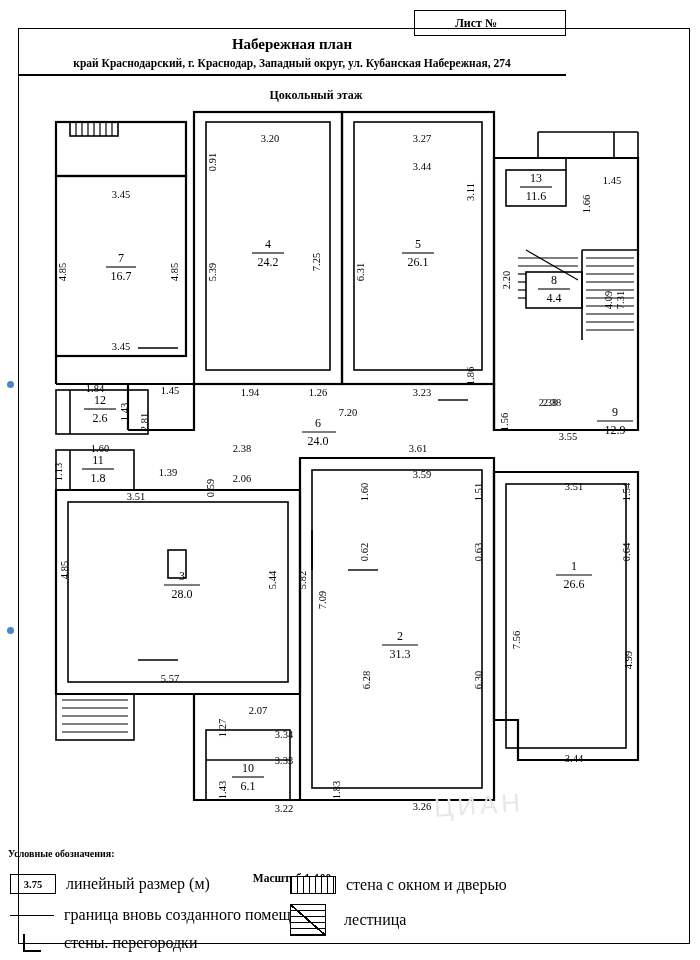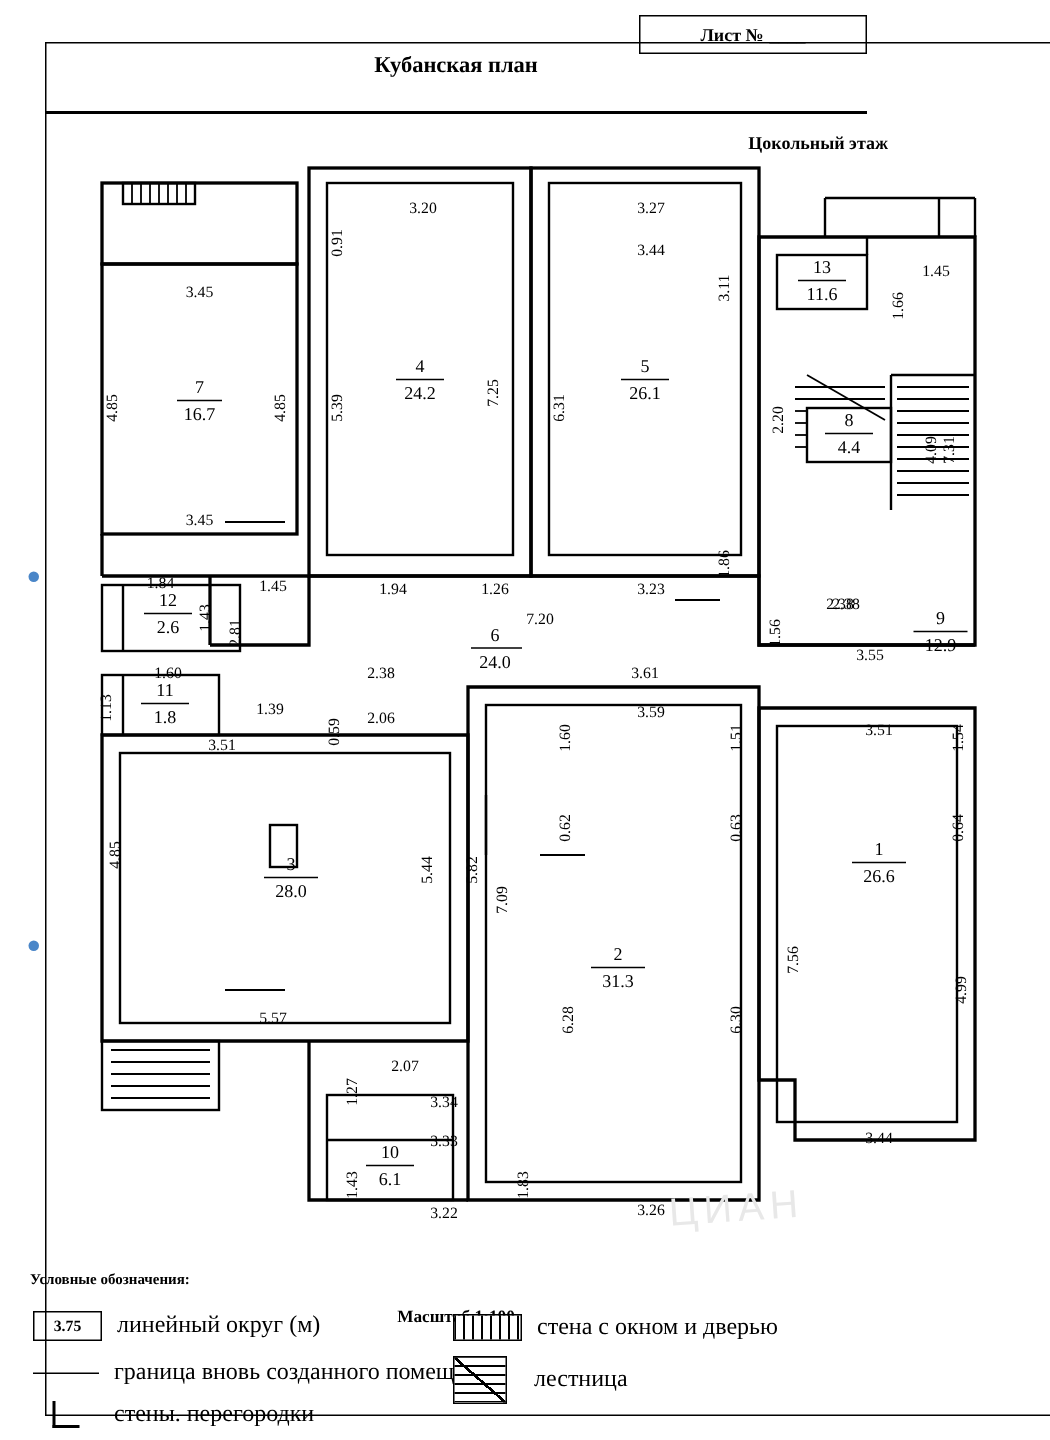--- a/index.html
+++ b/index.html
@@ -3,39 +3,39 @@
 <meta charset="utf-8">
 <style>
   html,body{margin:0;padding:0;}
   body{
     width:700px;height:960px;background:#ffffff;
     font-family:"Liberation Serif", serif;
     color:#000;
     overflow:hidden;
     position:relative;
   }
-  #sheet{position:absolute;left:16px;top:0;width:576px;height:960px;text-decoration:underline;}
+  #sheet{position:absolute;left:4px;top:0;width:576px;height:960px;text-decoration:underline;}
 
   
   .sheet-no{
     position:absolute;right:14px;top:10px;width:150px;height:24px;
     border:1.5px solid #000;font-size:12px;font-weight:bold;
     display:flex;align-items:center;justify-content:center;gap:4px;
   }
   .title{
     position:absolute;left:0;right:0;top:36px;text-align:center;
     font-size:15px;font-weight:bold;
   }
   .addr{
     position:absolute;left:0;right:0;top:57px;text-align:center;
     font-size:11.5px;font-weight:bold;
   }
   .hrule{position:absolute;left:14px;right:14px;height:1.6px;background:#000;}
   .floor{
-    position:absolute;left:0;right:0;top:88px;text-align:right;
+    position:absolute;left:0;right:0;top:88px;text-align:center;
     font-size:12px;font-weight:bold;padding-left:48px;
   }
 
   
   .frame{
     position:absolute;left:14px;top:28px;width:672px;height:916px;
     border:1.5px solid #000;box-sizing:border-box;
   }
 
   
@@ -81,21 +81,22 @@
 
 <div id="sheet">
 
   <div class="sheet-no">
     <span>Лист №</span>
     <span>____</span>
   </div>
 
   <div class="frame"></div>
 
-  <div class="title">Кубанская план</div>
+  <div class="title">Набережная план</div>
+  <div class="addr">край Краснодарский, г. Краснодар, Западный округ, ул. Кубанская Набережная, 274</div>
   <div class="hrule" style="top:74px;"></div>
   <div class="floor">Цокольный этаж</div>
 
   <div class="dot" style="left:3px;top:381px;"></div>
   <div class="dot" style="left:3px;top:627px;"></div>
 
   <svg id="plan" viewBox="0 0 672 740">
     <g fill="none" stroke="#000" stroke-width="2.2">
 
       <rect x="38" y="22" width="130" height="54"></rect>
@@ -330,21 +331,21 @@
     </g>
   </svg>
 
   <div class="wm">ЦИАН</div>
 
   <div class="legend-title">Условные обозначения:</div>
   <div class="scale">Масштаб 1:100</div>
 
   <div class="leg-row" style="left:6px;top:874px;">
     <div class="leg-box">3.75</div>
-    <span>линейный округ (м)</span>
+    <span>линейный размер (м)</span>
   </div>
 
   <div class="leg-row" style="left:6px;top:906px;">
     <div style="width:44px;display:flex;justify-content:center;">
       <div class="leg-line"></div>
     </div>
     <span>граница вновь созданного помещения</span>
   </div>
 
   <div class="leg-row" style="left:6px;top:934px;">

